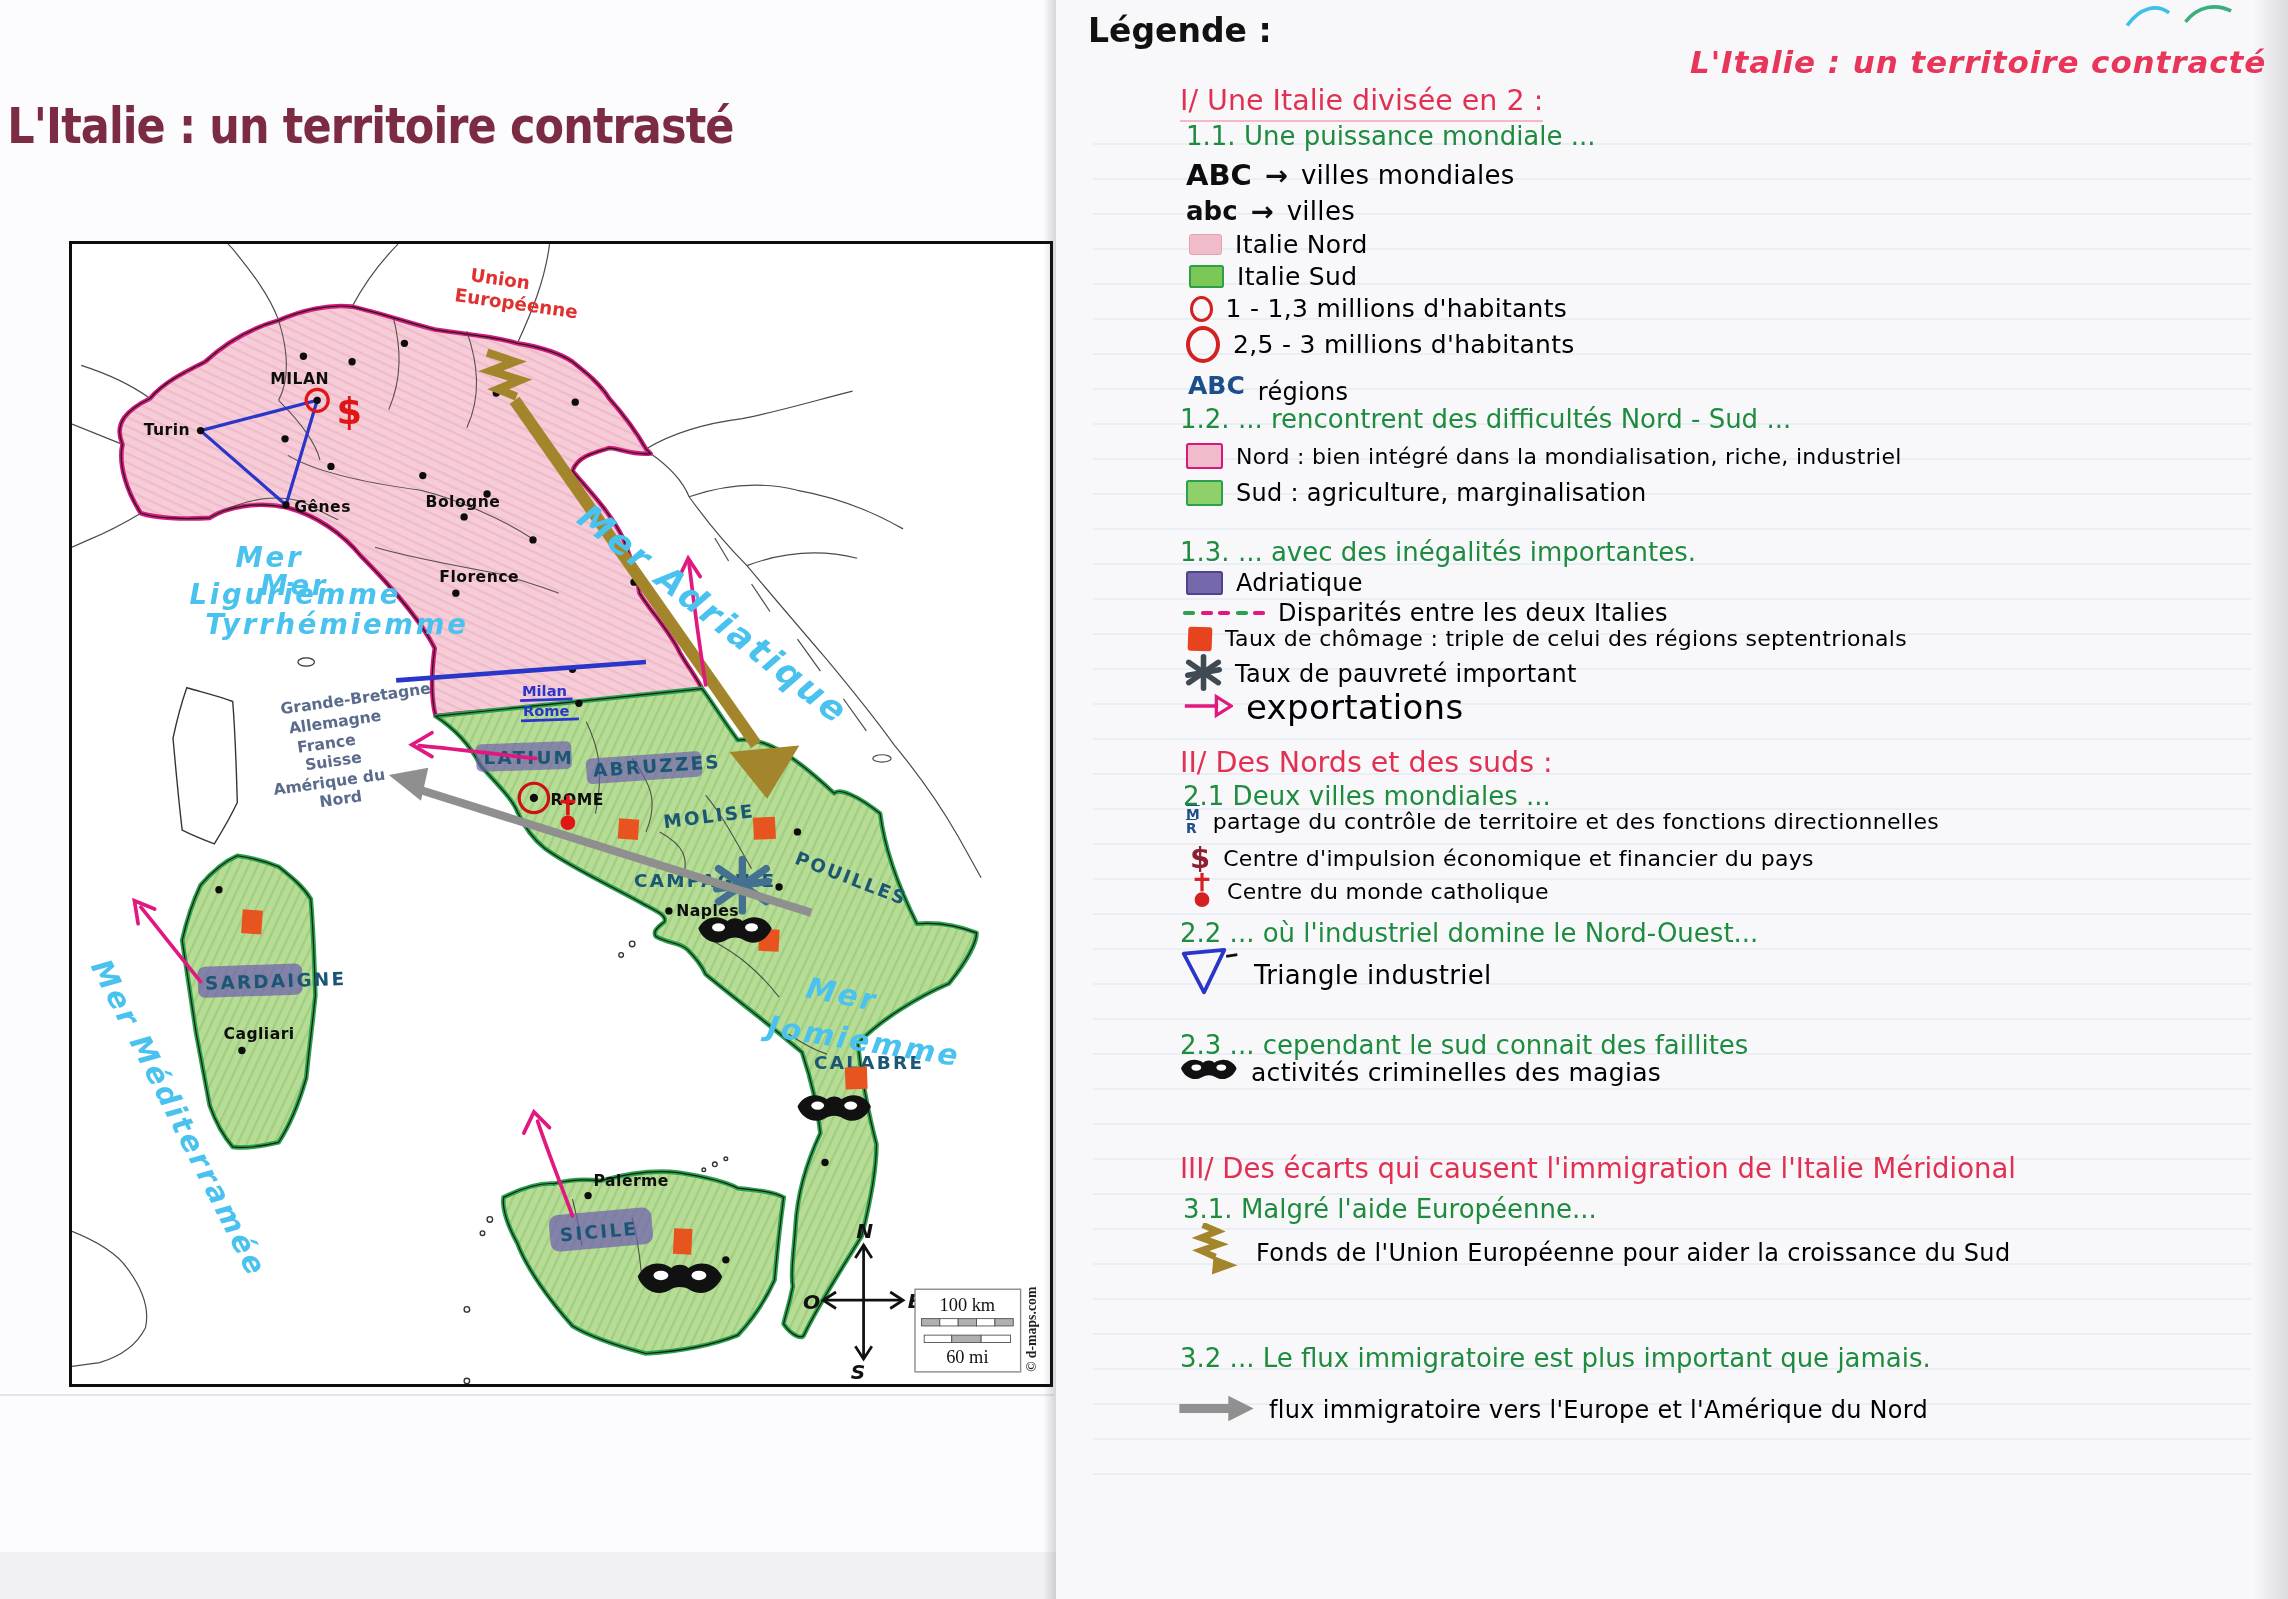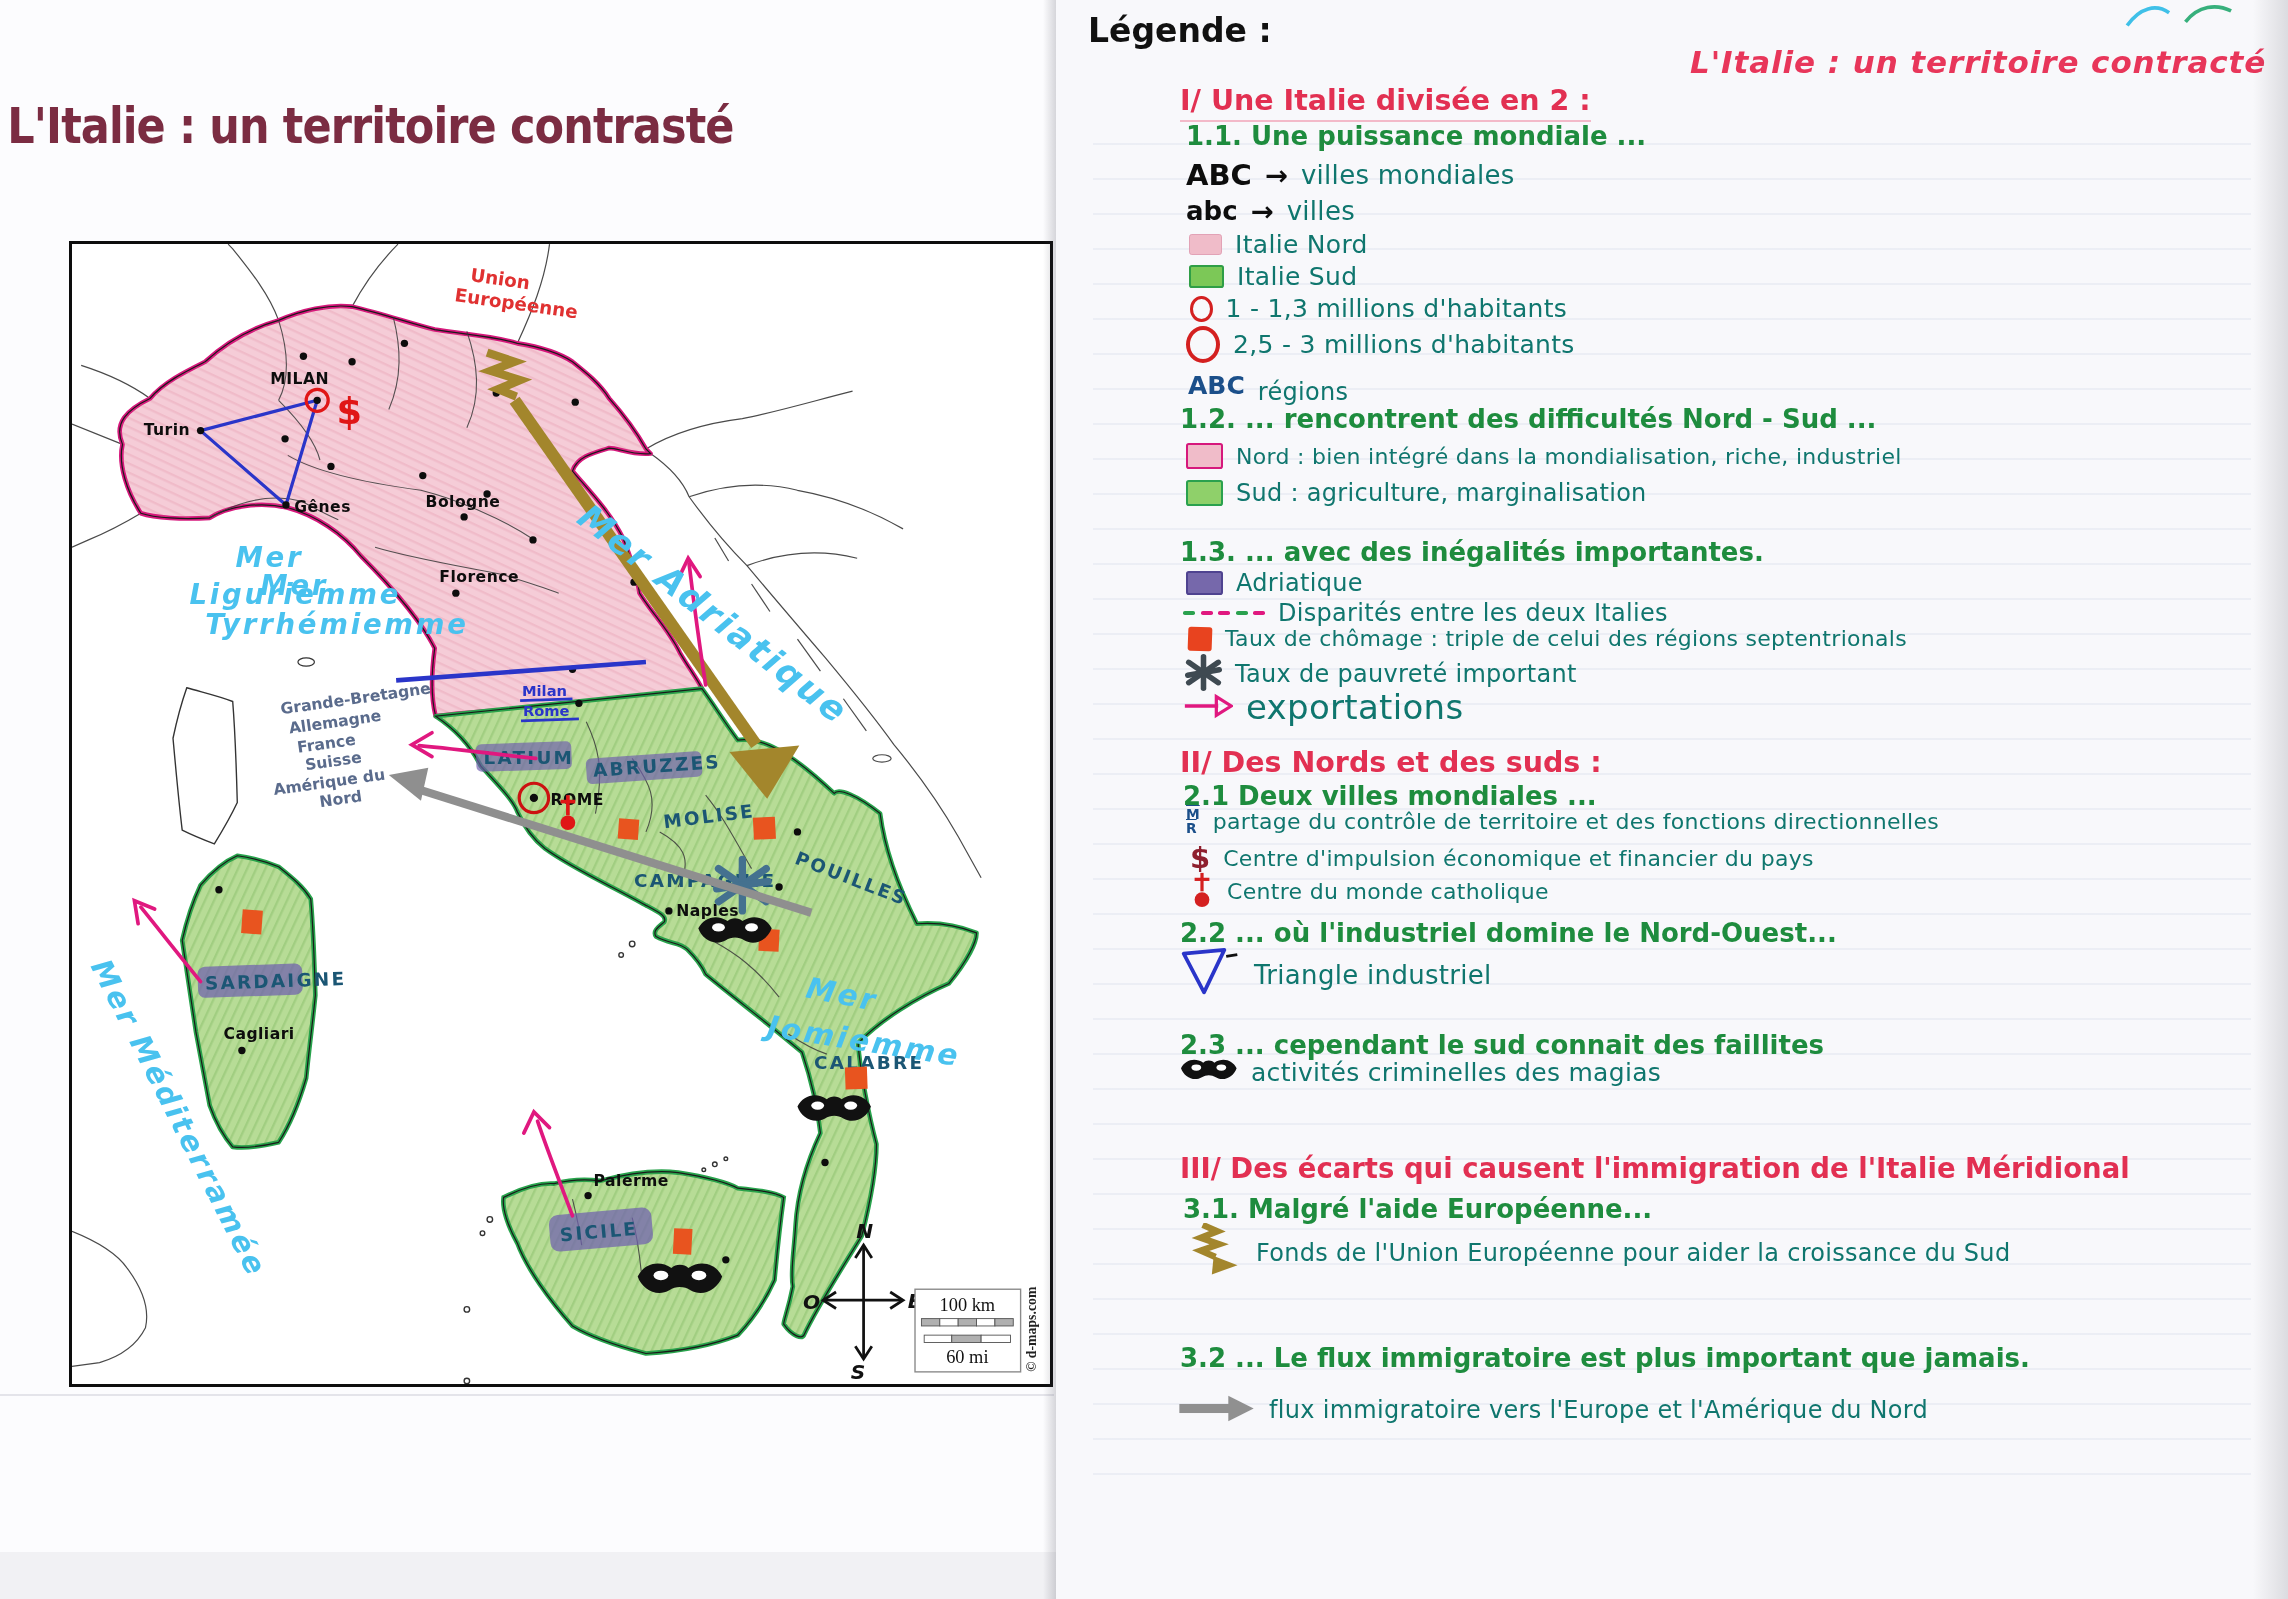--- a/index.html
+++ b/index.html
@@ -25,23 +25,23 @@
   .reg{fill:#1b5674;font-weight:bold;letter-spacing:2.5px;font-size:20px;font-family:"DejaVu Sans",sans-serif;}
   .axis-lab{fill:#2a35c9;font-weight:bold;font-size:16px;font-family:"DejaVu Sans",sans-serif;}
   .dest{fill:#5a6b8c;font-weight:bold;font-size:17px;font-family:"DejaVu Sans",sans-serif;}
   .eu-lab{fill:#e03131;font-weight:bold;font-size:20px;font-family:"DejaVu Sans",sans-serif;}
   .compass-lab{fill:#111;font-weight:bold;font-size:22px;font-style:italic;font-family:"DejaVu Sans",sans-serif;}
   .scale-lab{fill:#111;font-size:20px;font-family:"Liberation Serif",serif;}
   .credit{fill:#222;font-size:15px;font-weight:bold;font-family:"Liberation Serif",serif;}
 
   
   .lrow{position:absolute;display:flex;align-items:center;gap:13px;white-space:nowrap;}
-  .lt{font-size:24px;color:#0f766e;letter-spacing:0.3px;}
+  .lt{font-size:24px;color:#000000;letter-spacing:0.3px;}
   .lt.sm{font-size:22px;}
-  .lhead{position:absolute;font-weight:bold;white-space:nowrap;}
+  .lhead{position:absolute;font-weight:normal;white-space:nowrap;}
   .hred{color:#e23052;font-size:28.5px;}
   .hgreen{color:#1e8c3e;font-size:26px;}
   .legende-label{position:absolute;left:1088px;top:11px;font-size:33px;color:#111;font-weight:bold;}
   .ltitle{position:absolute;left:1690px;top:44px;font-size:31px;font-weight:bold;font-style:italic;
           color:#e8365a;letter-spacing:0.9px;white-space:nowrap;}
   .underline-pink{border-bottom:2.8px solid #f3b9c9;padding-bottom:2.8px;}
   .sw{display:inline-block;border-radius:2.8px;}
   .circ{display:inline-block;border-radius:50%;border:3.2px solid #d42020;background:transparent;}
   .abc{font-weight:bold;color:#0d0d0d;}
   .abc-blue{font-weight:bold;color:#1b4f8a;}

